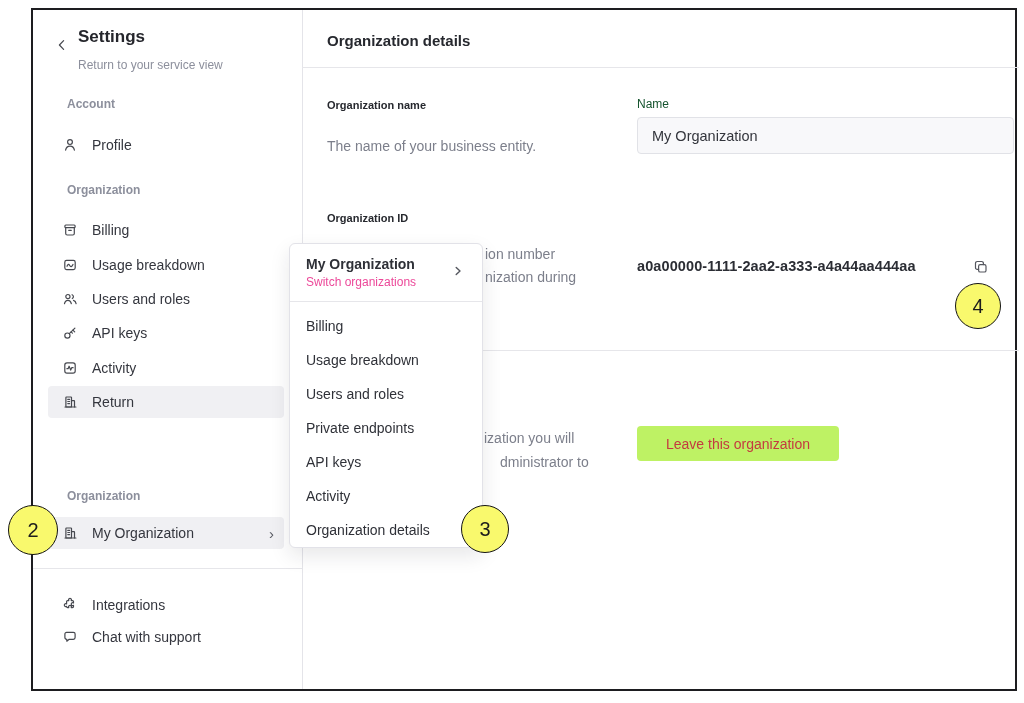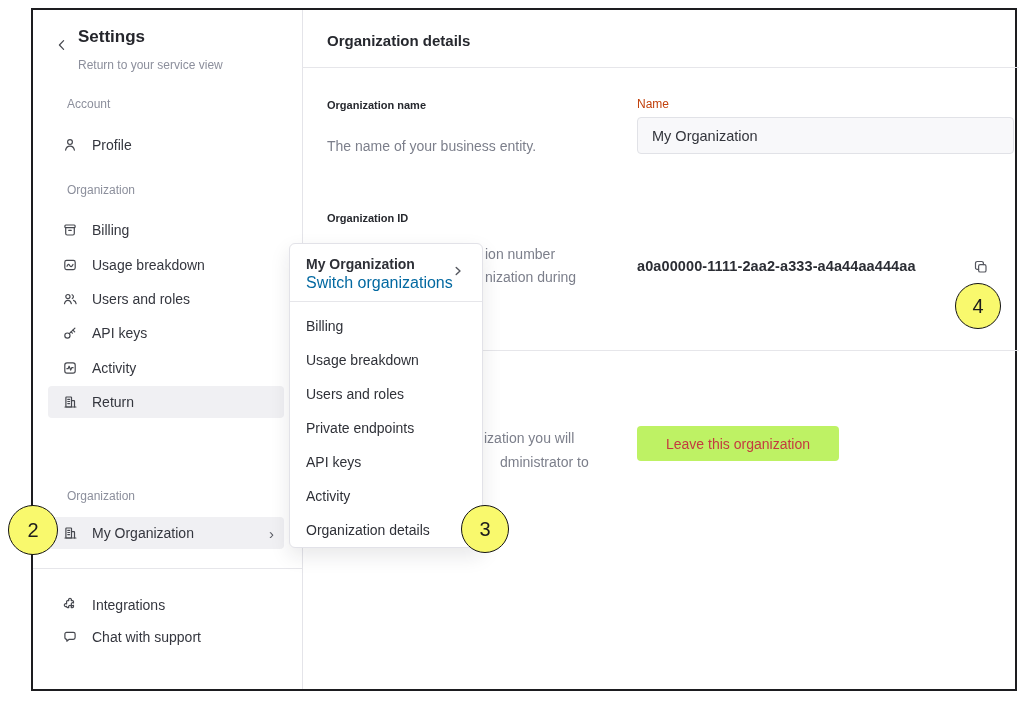--- a/index.html
+++ b/index.html
@@ -10,58 +10,58 @@
   }
   .frame{
     position:absolute;left:31px;top:8px;width:986px;height:683px;
     border:2px solid #1d1d20;background:#ffffff;box-sizing:border-box;
   }
   
   .vdiv{position:absolute;width:1px;background:#e4e4e9;}
   .hdiv{position:absolute;height:1px;background:#e6e6ea;}
   .icon{width:16px;height:16px;display:inline-flex;flex:0 0 16px;align-items:center;justify-content:center;}
   .icon svg{width:16px;height:16px;fill:none;stroke:#46484f;stroke-width:1.2;stroke-linecap:round;stroke-linejoin:round;}
-  .sec-h{position:absolute;left:34px;font-size:12px;color:#8c8f9c;}
+  .sec-h{position:absolute;left:34px;font-size:12px;color:#8c8f9c;font-weight:bold;}
   .srow{
     position:absolute;left:15px;width:236px;height:32px;border-radius:4px;
     display:flex;align-items:center;gap:14px;padding:0 10px 0 14px;
     box-sizing:border-box;font-size:14px;color:#34363e;cursor:default;
   }
   .srow.active{background:#f0f0f3;}
   .chev{color:#595b63;font-size:15px;line-height:1;}
   
   .back{position:absolute;left:20px;top:26px;width:18px;height:18px;color:#3a3c44;font-size:18px;display:flex;align-items:center;justify-content:center;}
   .sb-title{position:absolute;left:45px;top:17px;font-size:17px;font-weight:700;color:#25262c;}
   .sb-sub{position:absolute;left:45px;top:42px;font-size:12px;color:#8c8f9c;margin-top:6px;}
   
   .pg-title{position:absolute;left:294px;top:22px;font-size:15px;font-weight:700;color:#26282e;}
   .h2{position:absolute;left:294px;font-size:11px;font-weight:700;color:#26282e;}
   .desc{position:absolute;font-size:14px;color:#7c7f8b;}
-  .f-label{position:absolute;left:604px;top:87px;font-size:12px;color:#c2410c;}
+  .f-label{position:absolute;left:604px;top:87px;font-size:12px;color:#14532d;}
   .name-input{
     position:absolute;left:604px;top:107px;width:377px;height:37px;box-sizing:border-box;
     background:#f8f8fa;border:1px solid #e1e2e7;border-radius:4px;
     font-family:inherit;font-size:14.5px;color:#33353c;padding:0 14px;outline:none;
   }
   .uuid{position:absolute;left:604px;top:248px;font-size:14.5px;font-weight:700;color:#2b2d34;letter-spacing:.1px;}
   .copy-btn{position:absolute;left:937px;top:246px;width:22px;height:22px;display:flex;align-items:center;justify-content:center;background:none;border:none;padding:0;cursor:pointer;}
   .copy-btn svg{width:18px;height:18px;fill:none;stroke:#55575f;stroke-width:1.2;stroke-linecap:round;stroke-linejoin:round;}
   .leave-btn{
     position:absolute;left:604px;top:416px;width:202px;height:35px;border:none;border-radius:4px;
     background:#bef264;color:#c43a3f;font-family:inherit;font-size:14px;font-weight:500;cursor:pointer;
   }
   
   .dropdown{
     position:absolute;left:256px;top:233px;width:194px;height:305px;box-sizing:border-box;
     background:#ffffff;border:1px solid #e2e2e8;border-radius:6px;
     box-shadow:0 8px 20px rgba(30,30,40,.10);z-index:5;
   }
   .dd-head{position:relative;height:57px;padding:10px 16px 0;box-sizing:border-box;}
   .dd-title{font-size:14px;font-weight:600;color:#2e3037;line-height:20px;}
-  .dd-sub{font-size:16px;color:#0369a1;line-height:17px;}
+  .dd-sub{font-size:12px;color:#ec4899;line-height:17px;}
   .dd-chev{position:absolute;right:18px;top:19px;width:12px;height:12px;}
   .dd-chev svg{width:12px;height:12px;fill:none;stroke:#55575f;stroke-width:1.4;stroke-linecap:round;stroke-linejoin:round;}
   .dd-div{height:1px;background:#e6e6ea;}
   .dd-list{padding-top:7px;}
   .dd-item{height:34px;display:flex;align-items:center;padding:0 16px;font-size:14px;color:#2f3138;cursor:default;}
   
   .callout{
     position:absolute;border-radius:50%;background:#f9f96d;border:1.6px solid #141414;
     display:flex;align-items:center;justify-content:center;box-sizing:border-box;
     font-size:20px;color:#1c1c1c;z-index:9;

